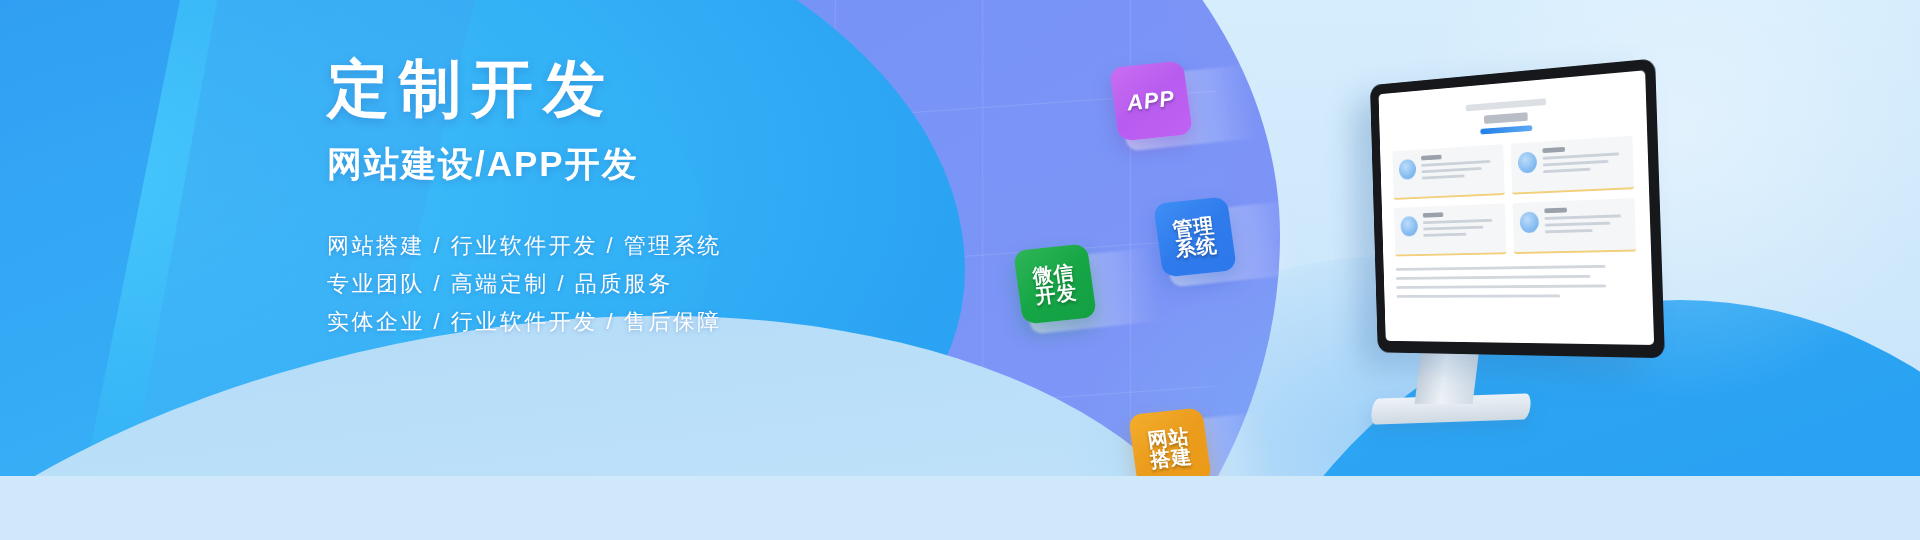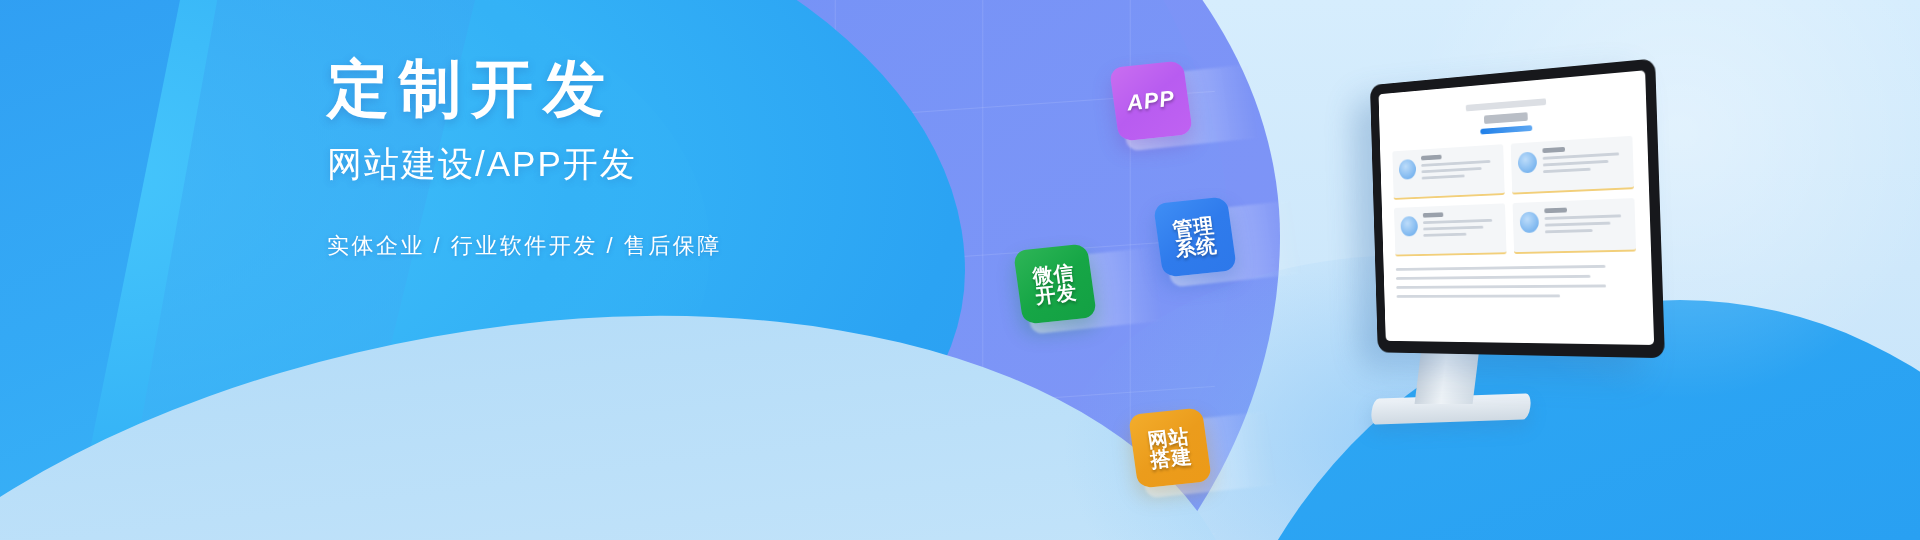--- a/index.html
+++ b/index.html
@@ -4,21 +4,21 @@
 <style>
   * { margin:0; padding:0; box-sizing:border-box; }
   html,body { width:1920px; height:540px; overflow:hidden; }
   body {
     font-family:"Liberation Sans","DejaVu Sans",sans-serif;
     background:#cfe8fa;
   }
 
   .banner {
     position:relative;
-    width:1920px; height:540px;
+    width:1920px; height:476px;
     overflow:hidden;
     background:#cbe6fa;
   }
 
   
   .bg-base {
     position:absolute; inset:0;
     background:linear-gradient(120deg,#d2eafc 0%, #c9e5fa 45%, #cfe9fb 100%);
   }
 
@@ -136,21 +136,21 @@
     font-weight:700;
     color:#ffffff;
     letter-spacing:10px;
     line-height:1;
     text-shadow:0 3px 9px rgba(36,78,160,.28);
     white-space:nowrap;
   }
   .subline {
     margin-top:26px;
     font-size:35px;
-    font-weight:400;
+    font-weight:700;
     color:#ffffff;
     letter-spacing:2px;
     line-height:1;
     text-shadow:0 2px 7px rgba(36,78,160,.26);
     white-space:nowrap;
   }
   .features { margin-top:46px; }
   .feature-line {
     font-size:22px;
     color:#ffffff;
@@ -304,20 +304,22 @@
   <div class="sweep-bottom-2"></div>
   <div class="sweep-bottom"></div>
   <div class="blob-br-soft"></div>
   <div class="blob-br"></div>
   <div class="circle-faint"></div>
 
   <div class="copy">
     <div class="headline">定制开发</div>
     <div class="subline">网站建设/APP开发</div>
     <div class="features">
+      <div class="feature-line">网站搭建 / 行业软件开发 / 管理系统</div>
+      <div class="feature-line">专业团队 /    高端定制    / 品质服务</div>
       <div class="feature-line">实体企业 / 行业软件开发 / 售后保障</div>
     </div>
   </div>
 
   <div class="card-shadow sh-app"></div>
   <div class="card card-app">
     <span class="ln">APP</span>
   </div>
 
   <div class="card-shadow sh-sys"></div>

